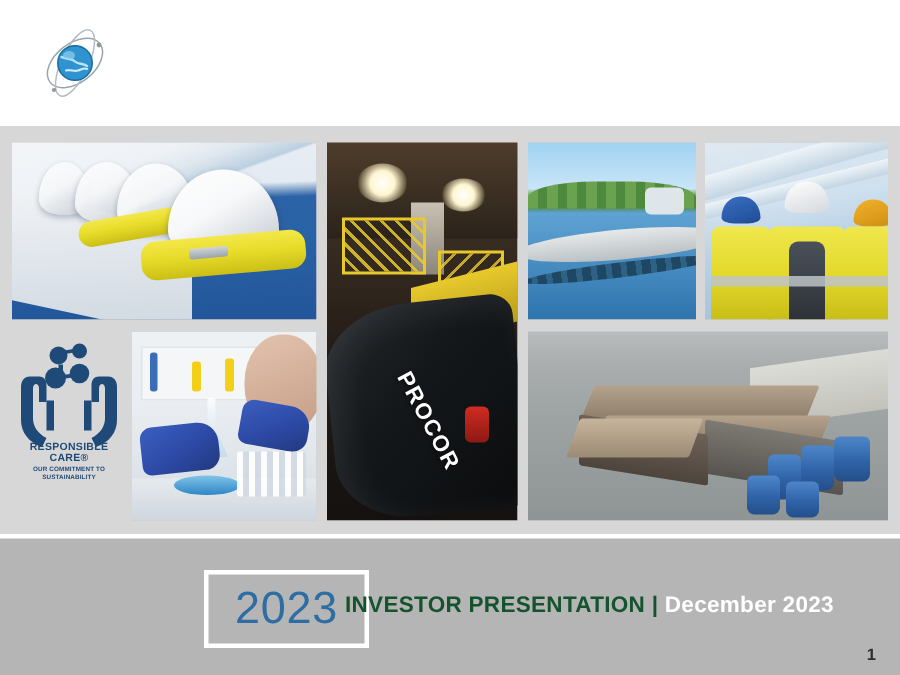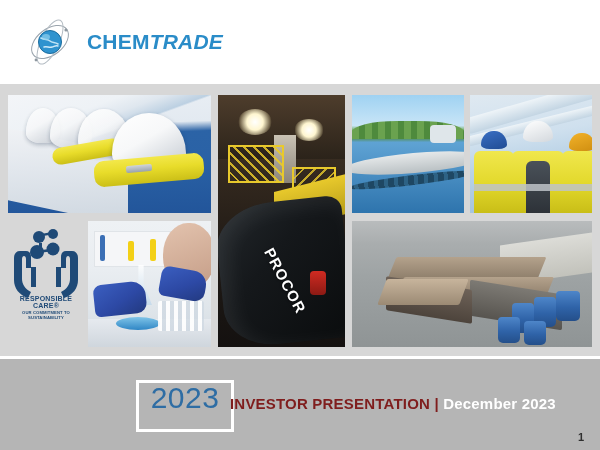--- a/index.html
+++ b/index.html
@@ -258,32 +258,32 @@
   .rc-t1{font-size:7px;font-weight:bold;letter-spacing:.2px;line-height:1.05;}
   .rc-t2{font-size:4.2px;font-weight:bold;letter-spacing:.1px;line-height:1.15;margin-top:1px;}
   .rc-t3{font-size:4.2px;font-weight:bold;letter-spacing:.1px;line-height:1.15;}
 
   
   .sep{position:absolute;left:0;top:356px;width:600px;height:3px;background:#ffffff;}
   .footer{
     position:absolute;left:0;top:359px;width:600px;height:91px;background:#b5b5b5;
   }
   .yearbox{
-    position:absolute;left:136px;top:21px;width:98px;height:52px;
+    position:absolute;left:136px;top:21px;width:110px;height:52px;
     border:3px solid #ffffff;box-sizing:border-box;
-    display:flex;justify-content:center;
+    display:flex;align-items:center;justify-content:center;
   }
   .yearbox span{
     color:#2e6da4;font-size:30px;font-weight:normal;letter-spacing:.5px;line-height:1;
   }
   .ftitle{
     position:absolute;left:230px;top:36px;white-space:nowrap;
     font-size:15px;font-weight:bold;letter-spacing:.2px;
   }
-  .ft-a{color:#7f1d1d;}
+  .ft-a{color:#14532d;}
   .ft-b{color:#ffffff;}
   .pagenum{
     position:absolute;right:16px;bottom:7px;
     color:#2f2f2f;font-size:11px;font-weight:bold;
   }
 </style>
 </head>
 <body>
 
 <div class="slide">
@@ -295,23 +295,20 @@
           <ellipse cx="28" cy="28" rx="21" ry="13" fill="none" stroke="#9aa4ad" stroke-width="1" transform="rotate(-38 28 28)"></ellipse>
           <ellipse cx="28" cy="28" rx="24" ry="9" fill="none" stroke="#b4bcc3" stroke-width="1" transform="rotate(-65 28 28)"></ellipse>
           <circle cx="28" cy="28" r="11.5" fill="#2f93cf"></circle>
           <circle cx="28" cy="28" r="11.5" fill="none" stroke="#1b6c9e" stroke-width="1"></circle>
           <path d="M19 24c4 2 7 1 9 3s5 1 8 3" fill="none" stroke="#bfe3f5" stroke-width="1.6" stroke-linecap="round"></path>
           <path d="M22 33c3-1 5 1 8 0s4-2 6-1" fill="none" stroke="#cfeaf8" stroke-width="1.4" stroke-linecap="round"></path>
           <ellipse cx="24" cy="23" rx="4" ry="3" fill="#8fd0ee" opacity=".7"></ellipse>
           <circle cx="44" cy="16" r="1.6" fill="#8d979f"></circle>
           <circle cx="14" cy="46" r="1.4" fill="#8d979f"></circle>
         </svg>
-      </div>
-      <div class="wordmark">
-        <span class="wm-a">CHEM</span><span class="wm-b">TRADE</span>
       </div>
     </div>
   </div>
 
   <div class="band">
 
     <div class="photo p1">
       <div class="ph">
         <div class="tbl"></div>
         <div class="blue-cloth"></div>

